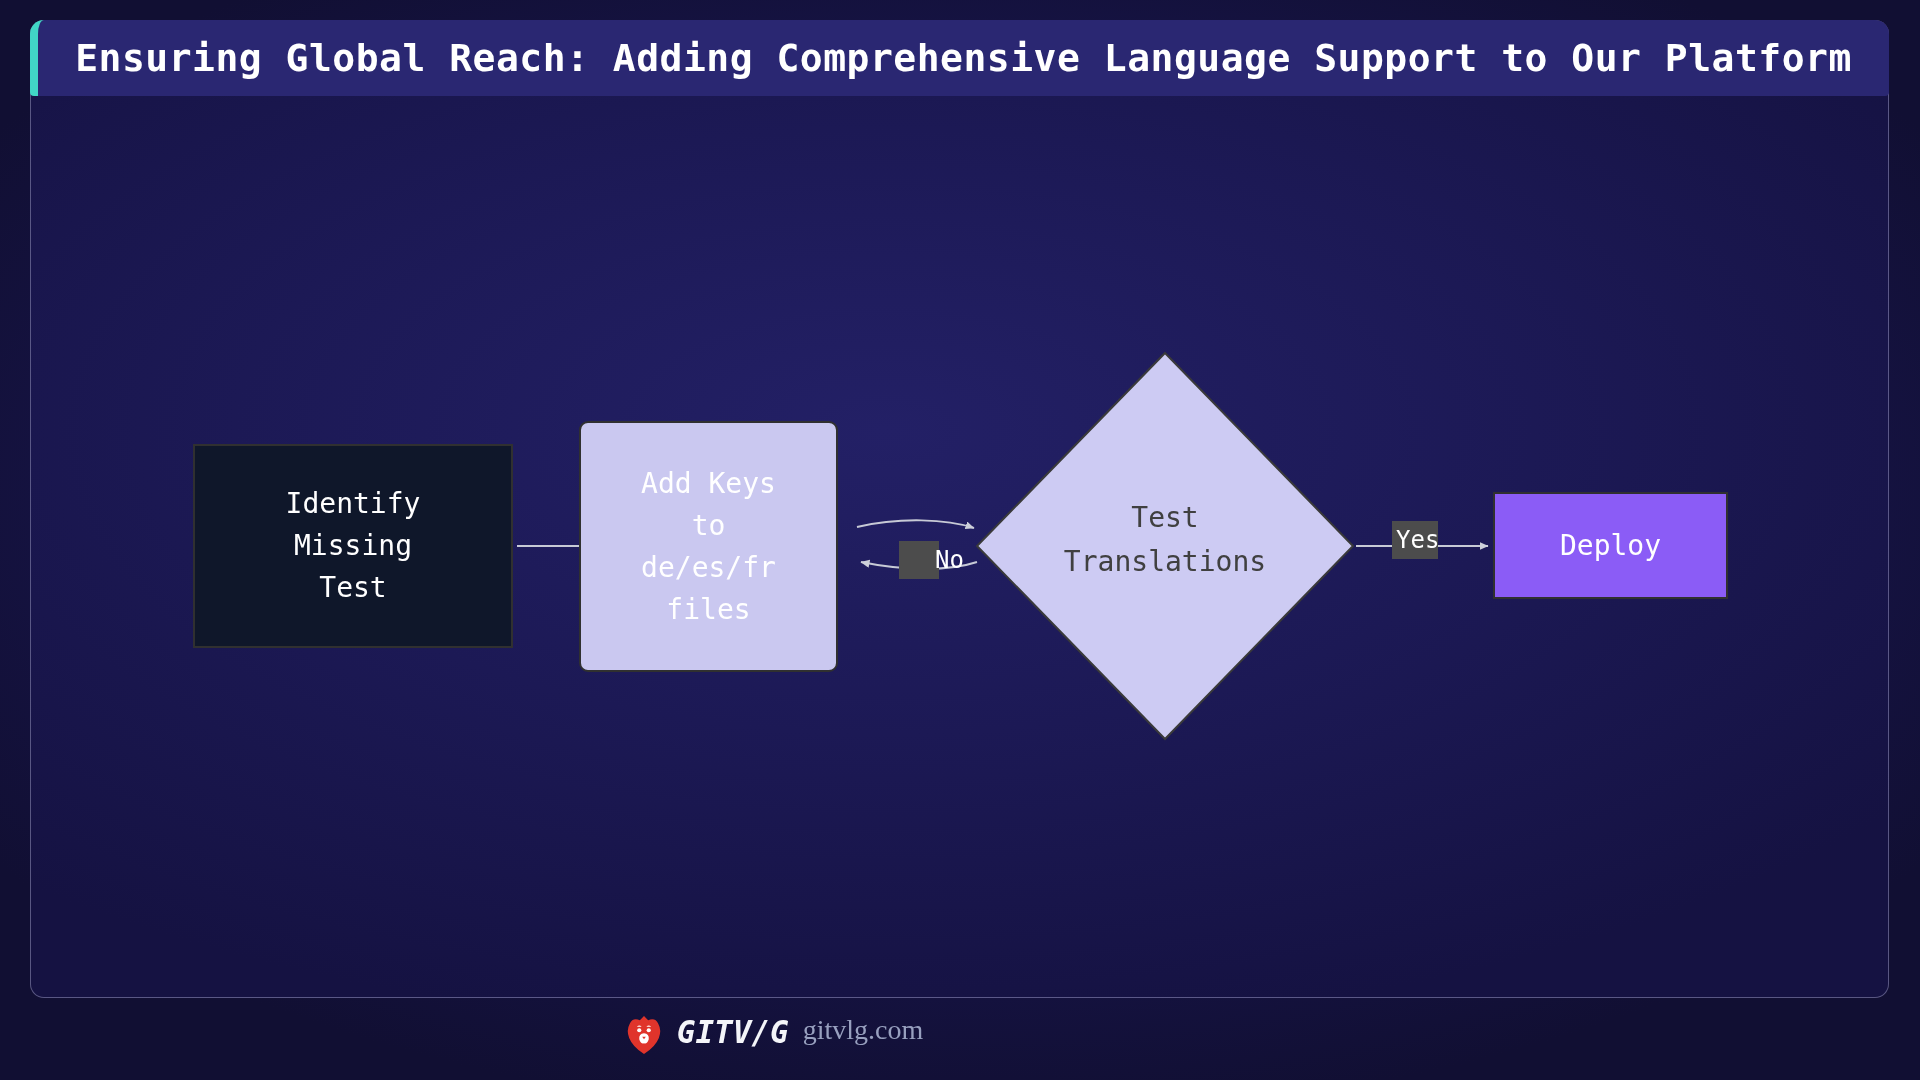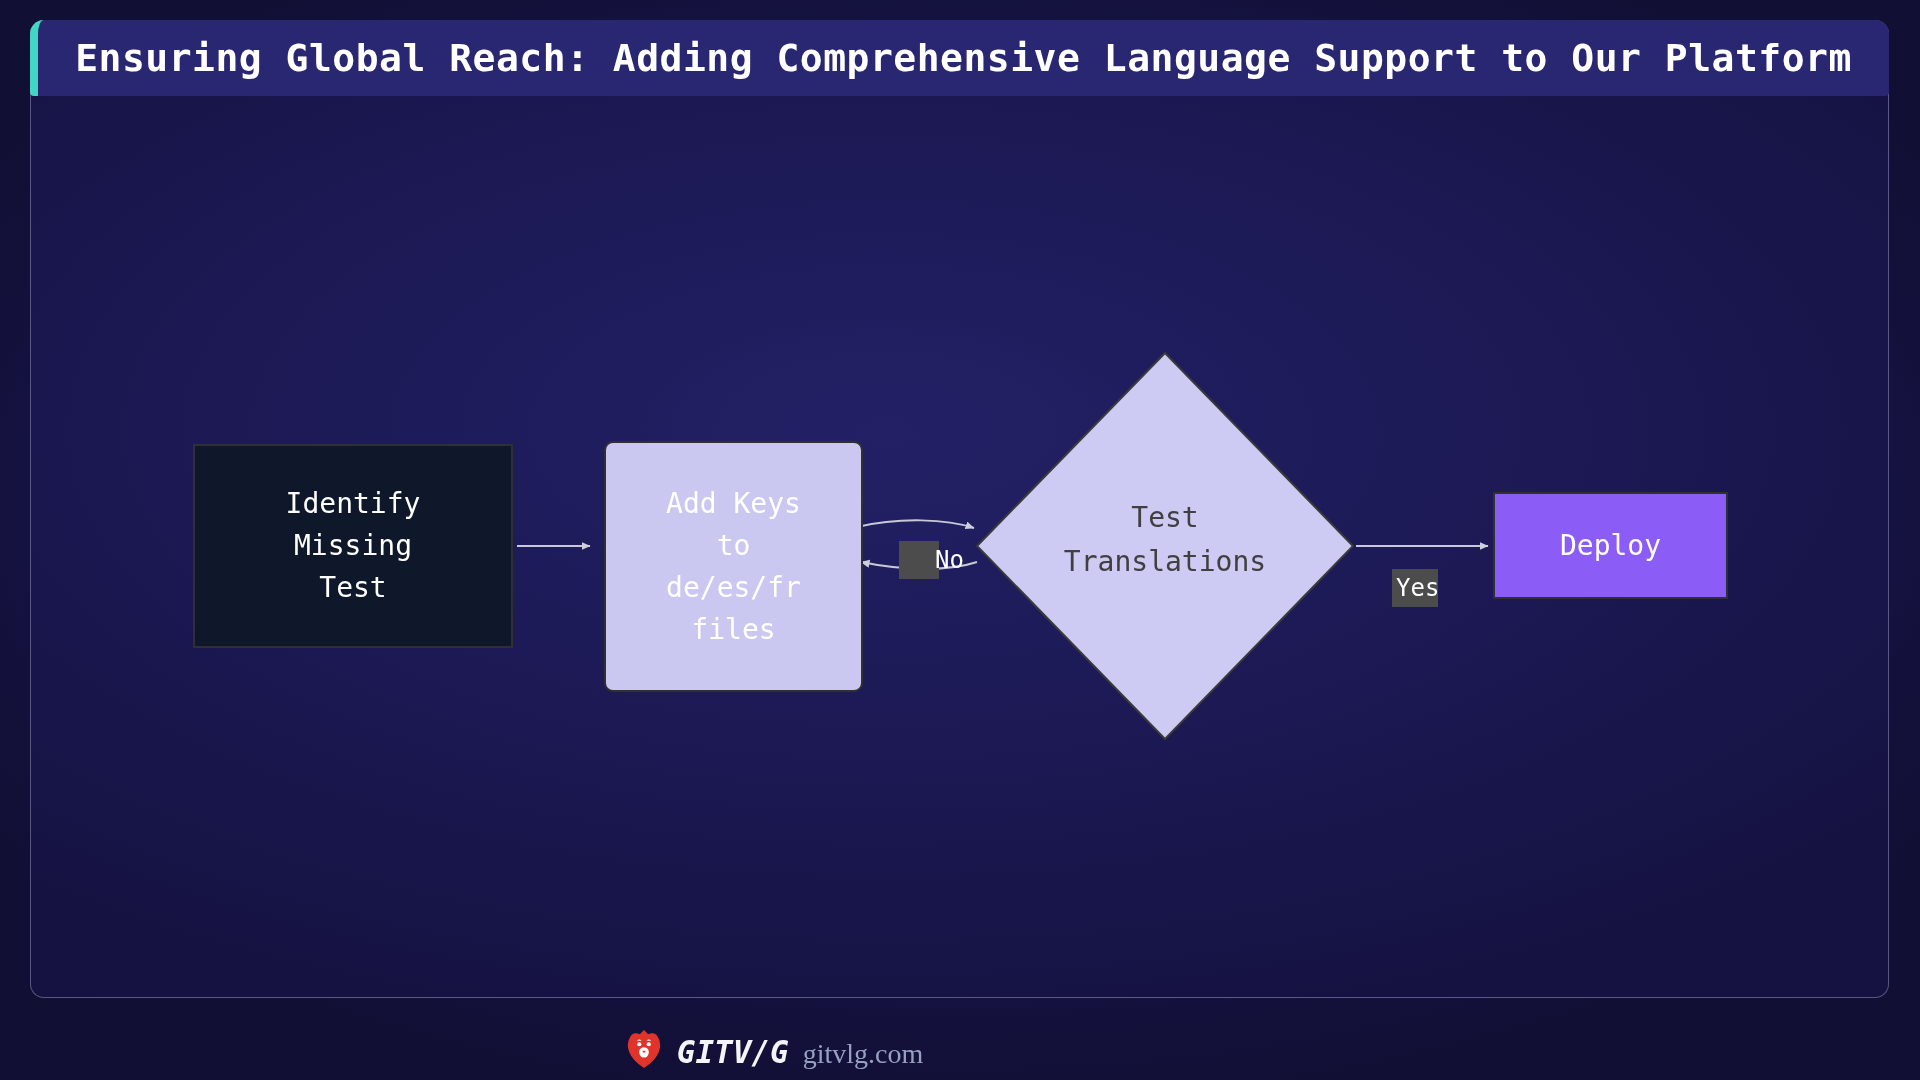--- a/index.html
+++ b/index.html
@@ -32,45 +32,45 @@
   }
 
   
   .node {
     position:absolute; display:flex; flex-direction:column;
     align-items:center; justify-content:center;
     color:#ffffff; font-size:28px; line-height:42px; text-align:center;
     border:2px solid #303030;
   }
   .node-identify { left:193px; top:444px; width:320px; height:204px; background:#0f172a; }
-  .node-addkeys  { left:604px; top:421px; width:259px; height:251px; background:#cac8f0; border-radius:9px;margin-top:20px; }
+  .node-addkeys  { left:579px; top:421px; width:259px; height:251px; background:#cac8f0; border-radius:9px; }
   .node-deploy   { left:1493px; top:492px; width:235px; height:107px; background:#8b5cf6; }
 
   .diamond-text {
     position:absolute; left:977px; top:455px; width:376px; height:170px;
     display:flex; flex-direction:column; align-items:center; justify-content:center;
     color:#404040; font-size:28px; line-height:44px; text-align:center;
     pointer-events:none;
   }
 
   
   svg.layer { position:absolute; left:0; top:0; width:1920px; height:1080px; pointer-events:none; }
 
   
   .edge-label {
     position:absolute; background:#4c4c4c; color:#ffffff;
     font-size:24px; line-height:1; padding:7px 4px; text-align:center;
   }
   .label-no  { left:899px;  top:541px; width:34px;padding-left:36px; }
-  .label-yes { left:1392px; top:521px; width:46px;margin-top:48px; }
+  .label-yes { left:1392px; top:521px; width:46px; }
 
   
   .footer {
     position:absolute; left:0; top:1014px; width:1548px; height:56px;
-    display:flex; align-items:flex-end; justify-content:center; gap:14px;
+    display:flex; align-items:flex-start; justify-content:center; gap:14px;
   }
   .footer .brand {
     color:#f4f5f9; font-size:31px; font-weight:bold; font-style:italic;
     font-family:"DejaVu Sans Mono", monospace;
   }
   .footer .site-url {
     color:#98a0bf; font-size:28px; font-family:Liberation Serif, serif;
   }
   .lion { width:38px; height:42px; }
 </style>

